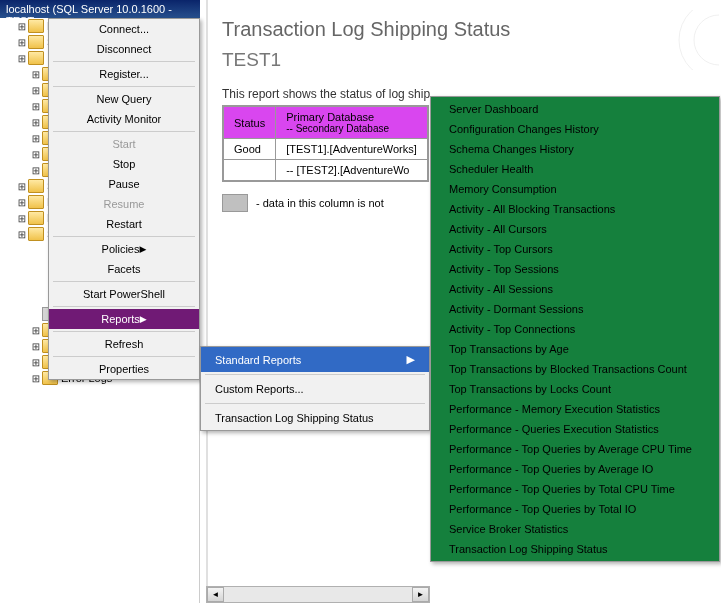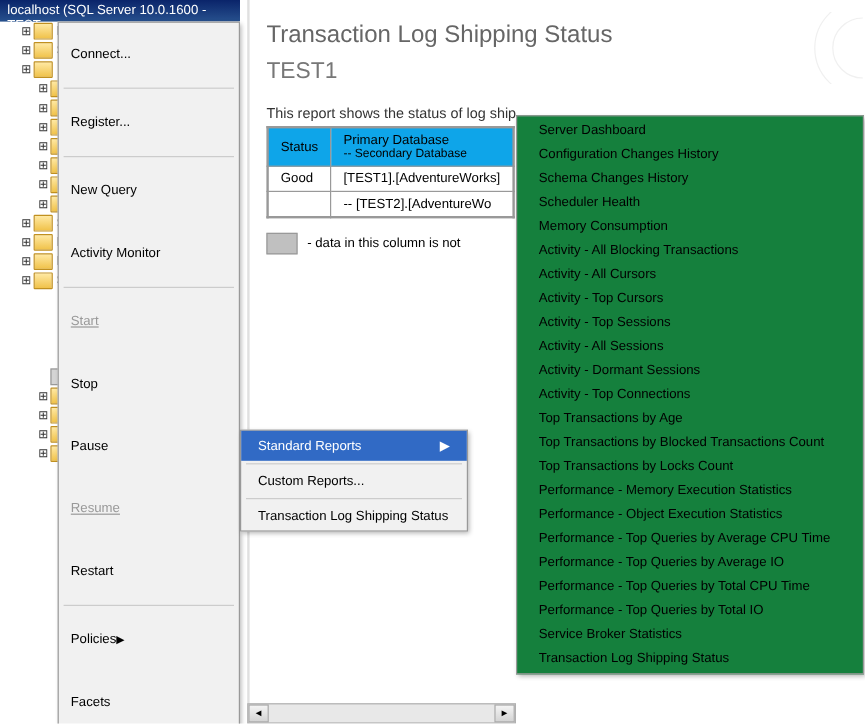--- a/index.html
+++ b/index.html
@@ -11,44 +11,44 @@
 .tree-item { display: flex; align-items: center; padding: 1px 2px; white-space: nowrap; }
 .tree-item .exp { width: 12px; text-align: center; color: #333; font-size: 10px; cursor: pointer; }
 .tree-item .icon { width: 16px; height: 14px; margin-right: 3px; }
 .folder-icon { background: linear-gradient(#ffe9a3, #f0c24a); border: 1px solid #c09020; border-radius: 1px; }
 .job-icon { background: #d4d4d4; border: 1px solid #999; }
 .indent1 { padding-left: 16px; }
 .indent2 { padding-left: 30px; }
 .indent3 { padding-left: 44px; }
 
 .context-menu { position: absolute; top: 18px; left: 48px; width: 152px; background: #f1f1f1; border: 1px solid #999; box-shadow: 2px 2px 4px rgba(0,0,0,0.3); z-index: 10; }
-.context-menu .item { padding: 20px 10px; display: flex; justify-content: flex-start; align-items: center; cursor: default; }
-.context-menu .item.disabled { color: #999; text-decoration: underline; }
+.context-menu .item { padding: 4px 10px; display: flex; justify-content: center; align-items: center; cursor: default; }
+.context-menu .item.disabled { color: #999; }
 .context-menu .item.highlighted { background: #701a75; color: #fff; }
 .context-menu .sep { height: 1px; background: #ccc; margin: 2px 4px; }
 .context-menu .arrow { font-size: 9px; }
 
-.submenu { position: absolute; top: 358px; left: 200px; width: 190px; background: #f1f1f1; border: 1px solid #999; box-shadow: 2px 2px 4px rgba(0,0,0,0.3); z-index: 11; }
+.submenu { position: absolute; top: 346px; left: 200px; width: 230px; background: #f1f1f1; border: 1px solid #999; box-shadow: 2px 2px 4px rgba(0,0,0,0.3); z-index: 11; }
 .submenu .item { padding: 6px 14px; display: flex; justify-content: space-between; align-items: center; cursor: default; }
 .submenu .item.highlighted { background: #316ac5; color: #fff; }
 .submenu .sep { height: 1px; background: #ccc; margin: 2px 4px; }
 
 .reports-menu { position: absolute; top: 96px; left: 430px; width: 290px; background: #15803d; border: 1px solid #999; box-shadow: 2px 2px 4px rgba(0,0,0,0.3); z-index: 12; padding: 2px 0; }
 .reports-menu .item { padding: 4px 18px; cursor: default; font-size: 11px; }
 
 .report-pane { position: absolute; top: 0; left: 206px; width: 515px; height: 603px; background: #fff; border-left: 2px solid #e0e0e0; }
 .report-header { padding: 18px 14px 8px 14px; }
 .report-title { font-size: 20px; color: #666; font-weight: normal; }
 .report-subtitle { font-size: 19px; color: #777; margin-top: 8px; }
 .report-body { padding: 8px 14px; }
 .report-desc { font-size: 12px; color: #333; margin-bottom: 4px; }
 
 .report-table { border-collapse: collapse; border: 2px solid #999; margin-bottom: 12px; }
 .report-table th, .report-table td { border: 1px solid #999; padding: 4px 10px; font-size: 11px; text-align: left; }
-.report-table th { background: #0ea5e9; font-weight: normal; }
+.report-table th { background: #d946ef; font-weight: normal; }
 .report-table .sub { font-size: 10px; }
 
 .legend { display: flex; align-items: center; gap: 8px; }
 .legend-box { width: 26px; height: 18px; background: #c0c0c0; border: 1px solid #999; }
 
 .hscroll { position: absolute; bottom: 0; left: 206px; width: 224px; height: 17px; background: #e8e8e8; border: 1px solid #b0b0b0; display: flex; }
 .hscroll .btn { width: 17px; height: 15px; background: linear-gradient(#f4f4f4,#d4d4d4); border: 1px solid #aaa; text-align: center; font-size: 8px; line-height: 13px; }
 .hscroll .track { flex: 1; }
 
 .decor { position: absolute; top: 10px; right: 2px; width: 70px; height: 60px; opacity: 0.15; overflow: hidden; }
@@ -170,20 +170,23 @@
         <span class="exp">⊞</span>
         <span class="icon folder-icon"></span>
         <span>Error Logs</span>
       </div>
     </div>
 </div>
 
 <div class="context-menu" id="context-menu">
     <div class="item">
       <span>Connect...</span>
+    </div>
+    <div class="item">
+      <span>Disconnect</span>
     </div>
     <div class="sep"></div>
     <div class="item">
       <span>Register...</span>
     </div>
     <div class="sep"></div>
     <div class="item">
       <span>New Query</span>
     </div>
     <div class="item">
@@ -257,21 +260,21 @@
     <div class="item">Activity - All Cursors</div>
     <div class="item">Activity - Top Cursors</div>
     <div class="item">Activity - Top Sessions</div>
     <div class="item">Activity - All Sessions</div>
     <div class="item">Activity - Dormant Sessions</div>
     <div class="item">Activity - Top Connections</div>
     <div class="item">Top Transactions by Age</div>
     <div class="item">Top Transactions by Blocked Transactions Count</div>
     <div class="item">Top Transactions by Locks Count</div>
     <div class="item">Performance - Memory Execution Statistics</div>
-    <div class="item">Performance - Object Execution Statistics</div>
+    <div class="item">Performance - Queries Execution Statistics</div>
     <div class="item">Performance - Top Queries by Average CPU Time</div>
     <div class="item">Performance - Top Queries by Average IO</div>
     <div class="item">Performance - Top Queries by Total CPU Time</div>
     <div class="item">Performance - Top Queries by Total IO</div>
     <div class="item">Service Broker Statistics</div>
     <div class="item">Transaction Log Shipping Status</div>
   </div>
 
 <div class="report-pane">
   <div class="decor">

